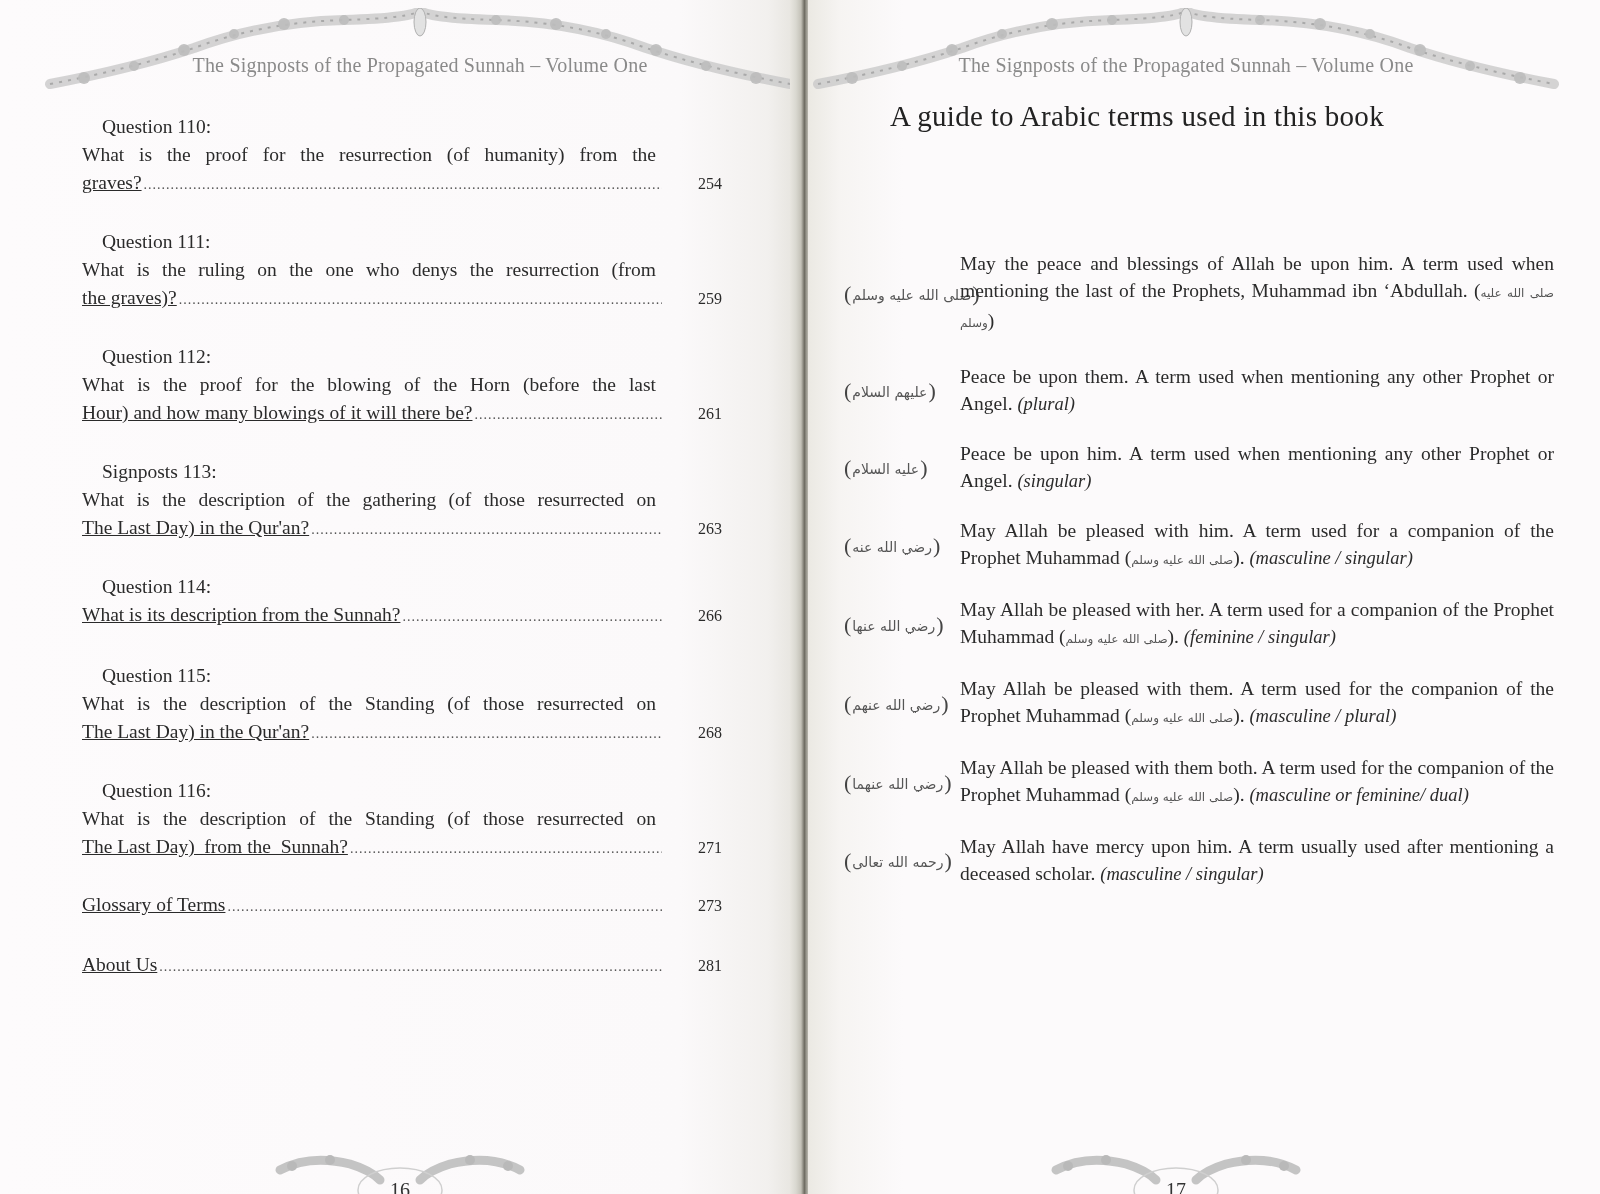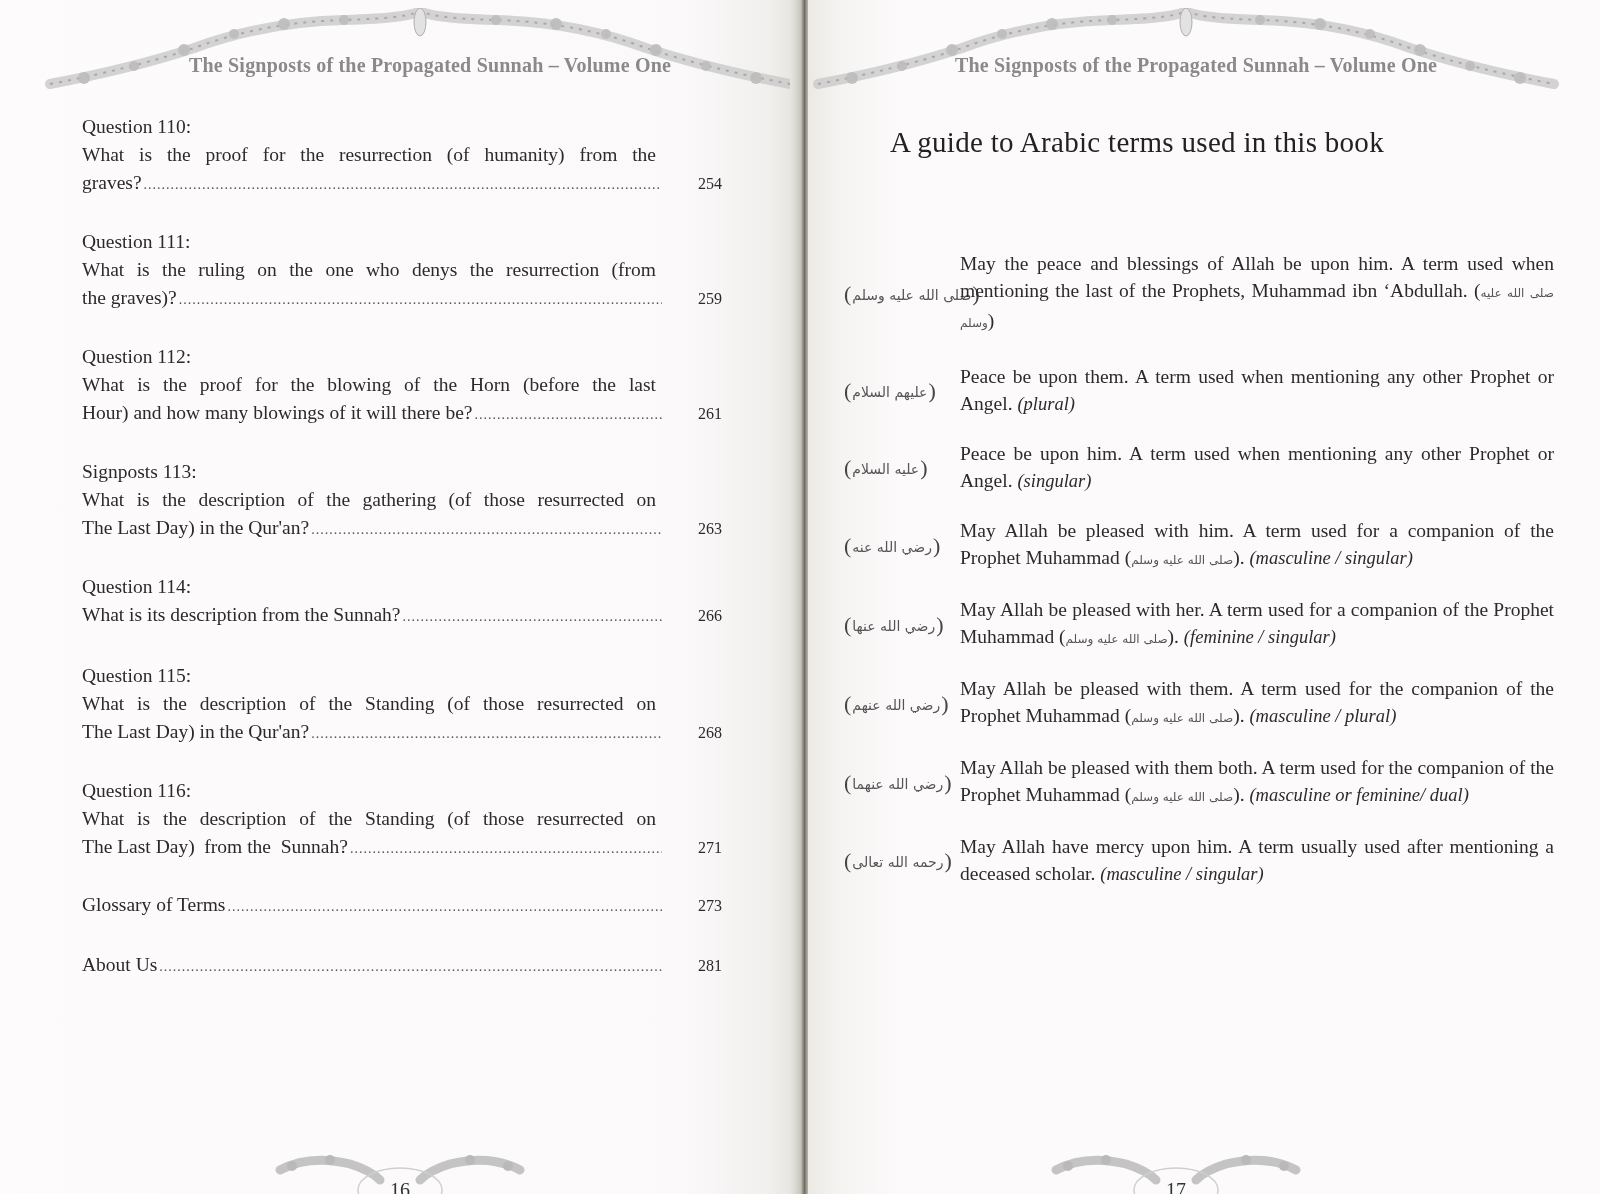--- a/index.html
+++ b/index.html
@@ -11,38 +11,38 @@
   .page.right { left: 808px; width: 792px; background: linear-gradient(90deg, #ebe9e3 0%, #f6f4f2 4%, #fcfafb 12%, #fcfafb 100%); }
 
   .spine { position: absolute; left: 790px; top: 0; width: 20px; height: 1194px;
            background: linear-gradient(90deg, #e8e6e0 0%, #d9d8d0 30%, #c4c2b8 55%, #6e6c62 72%, #9a988e 82%, #e0ded6 100%); }
 
   
   .header { position: absolute; top: 8px; height: 92px; }
   .left .header { left: 44px; width: 752px; }
   .right .header { left: 4px; width: 748px; }
   .header svg { position: absolute; left: 0; top: 0; width: 100%; height: 100%; }
-  .running-title { position: absolute; top: 46px; left: 10px; width: 100%; text-align: center;
-                   font-size: 20px; color: #8a8a8a; letter-spacing: 0.2px; font-weight: bold; }
+  .running-title { position: absolute; top: 46px; left: 0; width: 100%; text-align: center;
+                   font-size: 20px; color: #8a8a8a; letter-spacing: 0.2px; }
 
   
   .toc { position: absolute; left: 82px; top: 112px; width: 640px; }
   .toc-entry { margin-bottom: 28px; }
-  .toc-qlabel { font-size: 19.5px; line-height: 29px; color: #2b2b2b; }
+  .toc-qlabel { font-size: 19.5px; line-height: 29px; color: #2b2b2b; margin-left: 20px; }
   .toc-line { display: flex; align-items: flex-end; font-size: 19.5px; line-height: 28px; color: #2b2b2b; }
   .toc-line .txt { text-align: justify; text-align-last: justify; width: 574px; }
   .toc-last { display: flex; align-items: baseline; font-size: 19.5px; line-height: 28px; }
-  .toc-last .txt { white-space: nowrap; }
+  .toc-last .txt { white-space: nowrap; text-decoration: underline; }
   .toc-last .dots { flex: 1; overflow: hidden; white-space: nowrap; color: #555; letter-spacing: 1px; font-size: 14px; margin: 0 4px 0 2px; }
   .toc-last .dots::after { content: "..................................................................................................................................................................................................................................."; }
   .toc-last .pg { width: 56px; text-align: right; font-size: 16px; }
   .toc-entry.single { margin-bottom: 30px; }
 
   
-  .chapter-title { position: absolute; left: 82px; top: 126px; font-size: 29px; color: #222; letter-spacing: 0.3px; }
+  .chapter-title { position: absolute; left: 82px; top: 100px; font-size: 29px; color: #222; letter-spacing: 0.3px; }
   .terms { position: absolute; left: 36px; top: 250px; width: 710px; }
   .term { display: flex; align-items: center; margin-bottom: 22px; }
   .term .honorific { width: 114px; flex: none; text-align: left; padding-right: 10px; font-size: 22px; color: #333; white-space: nowrap; }
   .honorific .paren { font-size: 22px; color: #444; }
   .honorific .ar { display: inline-block; font-family: "DejaVu Sans", sans-serif; font-size: 14px; color: #555; vertical-align: middle; padding: 0 1px; }
   .term .desc { flex: 1; font-size: 19.5px; line-height: 27px; color: #2b2b2b; text-align: justify; padding-left: 2px; }
   .desc .it { font-style: italic; font-size: 18.5px; }
   .desc .inline-ar { font-family: "DejaVu Sans", sans-serif; font-size: 12px; color: #555; }
 
   

